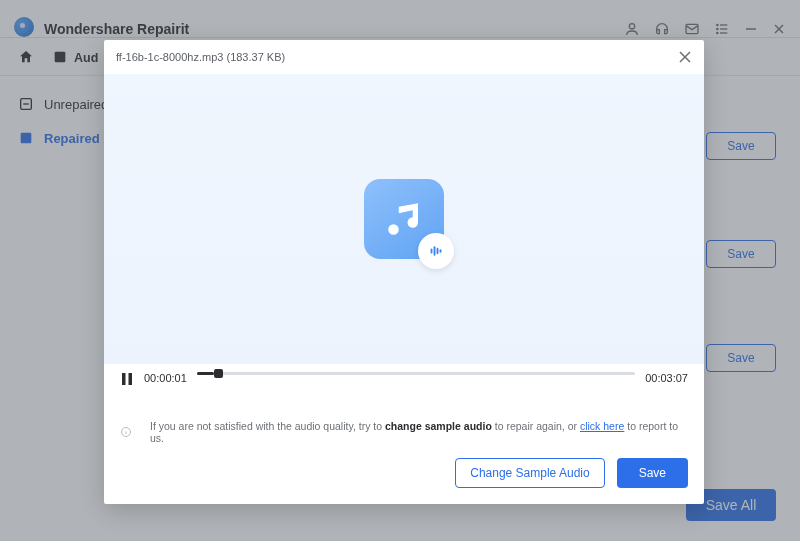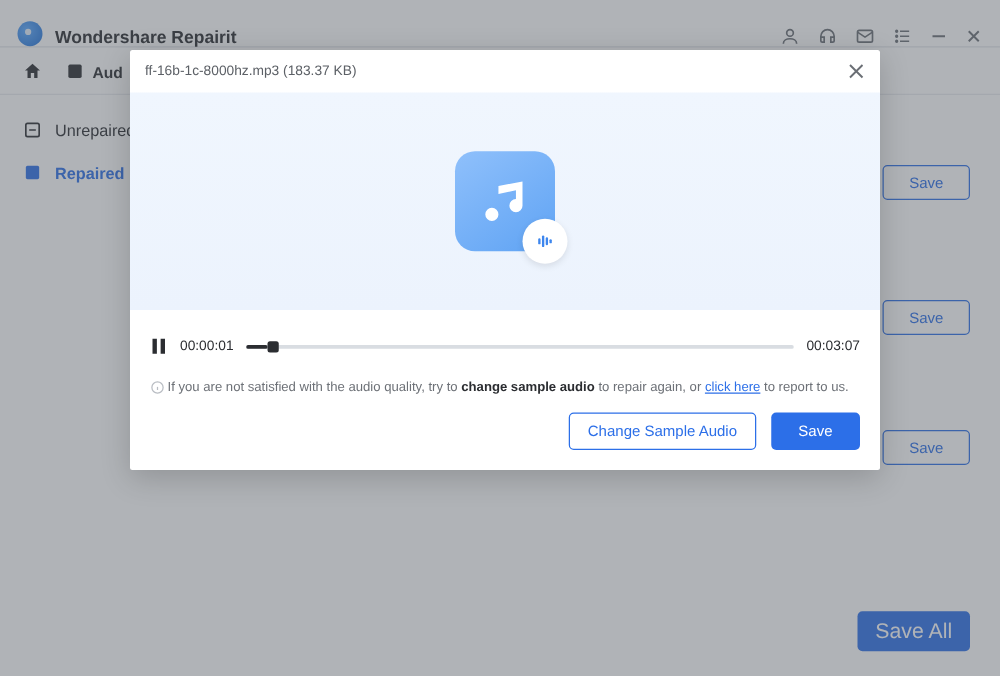--- a/index.html
+++ b/index.html
@@ -15,38 +15,38 @@
 .tab-home{width:16px;height:16px;color:#2b2d31;cursor:pointer}
 .tab{display:flex;align-items:flex-end;gap:6px;font-size:12.5px;color:#2b2d31;cursor:pointer;font-weight:600}
 .body-area{display:flex;height:calc(541px - 76px);position:relative}
 .sidebar{width:210px;padding:20px 18px;display:flex;flex-direction:column;gap:18px}
 .side-item{display:flex;align-items:center;gap:10px;font-size:13px;color:#2b2d31;cursor:pointer}
 .side-item.active{color:#2c6fe8;font-weight:600}
 .side-ico{width:16px;height:16px}
 .main{flex:1;position:relative}
 .save-btn{position:absolute;right:24px;width:70px;height:28px;border:1px solid #2c6fe8;color:#2c6fe8;background:#fff;border-radius:4px;font-size:12px;cursor:pointer}
 .save-btn.b1{top:56px}.save-btn.b2{top:164px}.save-btn.b3{top:268px}
-.save-all{position:absolute;right:24px;bottom:20px;width:90px;height:32px;background:#2c6fe8;color:#fff;border:none;border-radius:4px;font-size:17px;cursor:pointer;font-weight:500}
+.save-all{position:absolute;right:24px;bottom:20px;width:90px;height:32px;background:#2c6fe8;color:#fff;border:none;border-radius:4px;font-size:14px;cursor:pointer;font-weight:500}
 .overlay{position:absolute;inset:0;background:rgba(80,86,96,.45);z-index:5}
-.modal{position:absolute;left:104px;top:40px;width:600px;height:336px;background:#fff;border-radius:2px;z-index:10;display:flex;flex-direction:column;box-shadow:0 6px 24px rgba(0,0,0,.18)}
+.modal{position:absolute;left:104px;top:40px;width:600px;height:464px;background:#fff;border-radius:2px;z-index:10;display:flex;flex-direction:column;box-shadow:0 6px 24px rgba(0,0,0,.18)}
 .modal-head{height:34px;display:flex;align-items:center;padding:0 12px}
 .mh-title{font-size:11px;color:#5c6066}
 .mh-close{margin-left:auto;width:14px;height:14px;color:#6a6e74;cursor:pointer}
 .preview{flex:1;background:linear-gradient(#f0f6fe,#ecf3fd);display:flex;align-items:center;justify-content:center;position:relative;margin:0}
 .music-box{width:80px;height:80px;border-radius:16px;background:linear-gradient(145deg,#8fc0fb,#5fa3f4);display:flex;align-items:center;justify-content:center;position:relative}
 .music-box svg{width:42px;height:42px;color:#fff}
 .wave-badge{position:absolute;right:-10px;bottom:-10px;width:36px;height:36px;border-radius:50%;background:#fff;display:flex;align-items:center;justify-content:center;box-shadow:0 2px 6px rgba(0,0,0,.1)}
 .wave-badge svg{width:18px;height:18px;color:#3d86ee}
-.player{height:50px;padding:8px 16px 0;display:flex;align-items:center;gap:10px}
+.player{height:50px;padding:8px 16px 0;display:flex;gap:10px}
 .play-btn{width:14px;height:14px;color:#2b2d31;cursor:pointer}
 .time{font-size:11px;color:#2b2d31}
 .track{flex:1;height:3px;background:#d9dde2;border-radius:2px;position:relative}
 .track-fill{position:absolute;left:0;top:0;height:3px;width:4%;background:#2b2d31;border-radius:2px}
 .track-thumb{position:absolute;left:4%;top:-3px;width:9px;height:9px;background:#2b2d31;border-radius:2px}
-.note-row{padding:6px 16px 0;display:flex;align-items:center;gap:2px;font-size:10.5px;color:#6d7177}
+.note-row{padding:6px 16px 0;display:flex;align-items:center;gap:18px;font-size:10.5px;color:#6d7177}
 .note-row .info-ico{width:12px;height:12px;color:#b9bdc3;flex:none}
 .note-row b{color:#2b2d31;font-weight:600}
 .note-row a{color:#2c6fe8;text-decoration:underline;cursor:pointer}
 .modal-actions{padding:14px 16px 16px;display:flex;gap:12px;justify-content:flex-end}
 .btn-outline{height:30px;padding:0 14px;border:1px solid #2c6fe8;color:#2c6fe8;background:#fff;border-radius:4px;font-size:12px;cursor:pointer}
 .btn-primary{height:30px;padding:0 22px;background:#2c6fe8;color:#fff;border:none;border-radius:4px;font-size:12px;cursor:pointer}
 </style>
 </head>
 <body>
 

